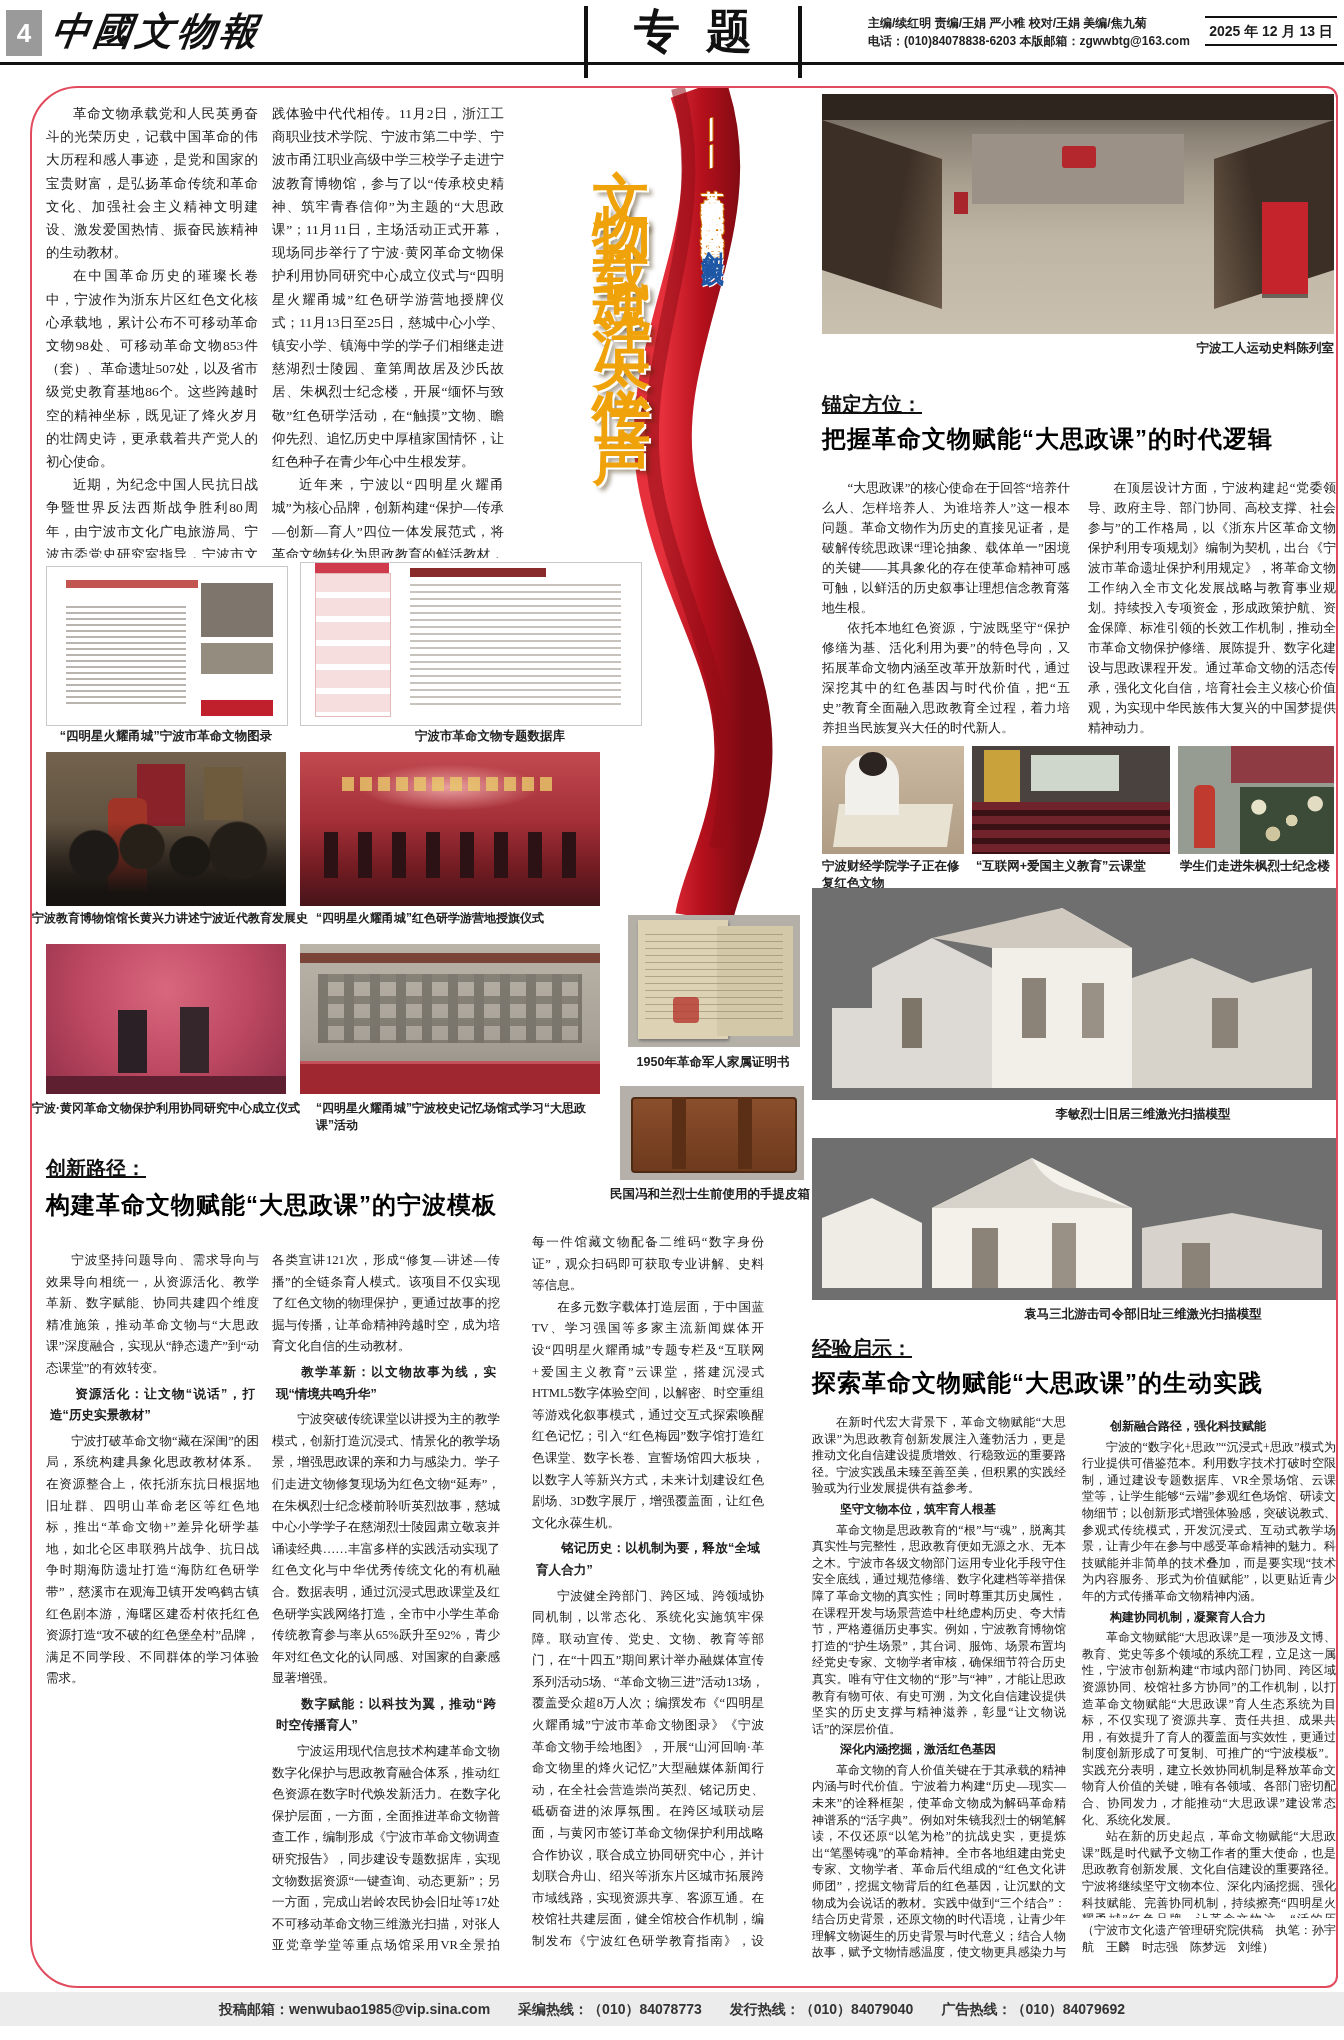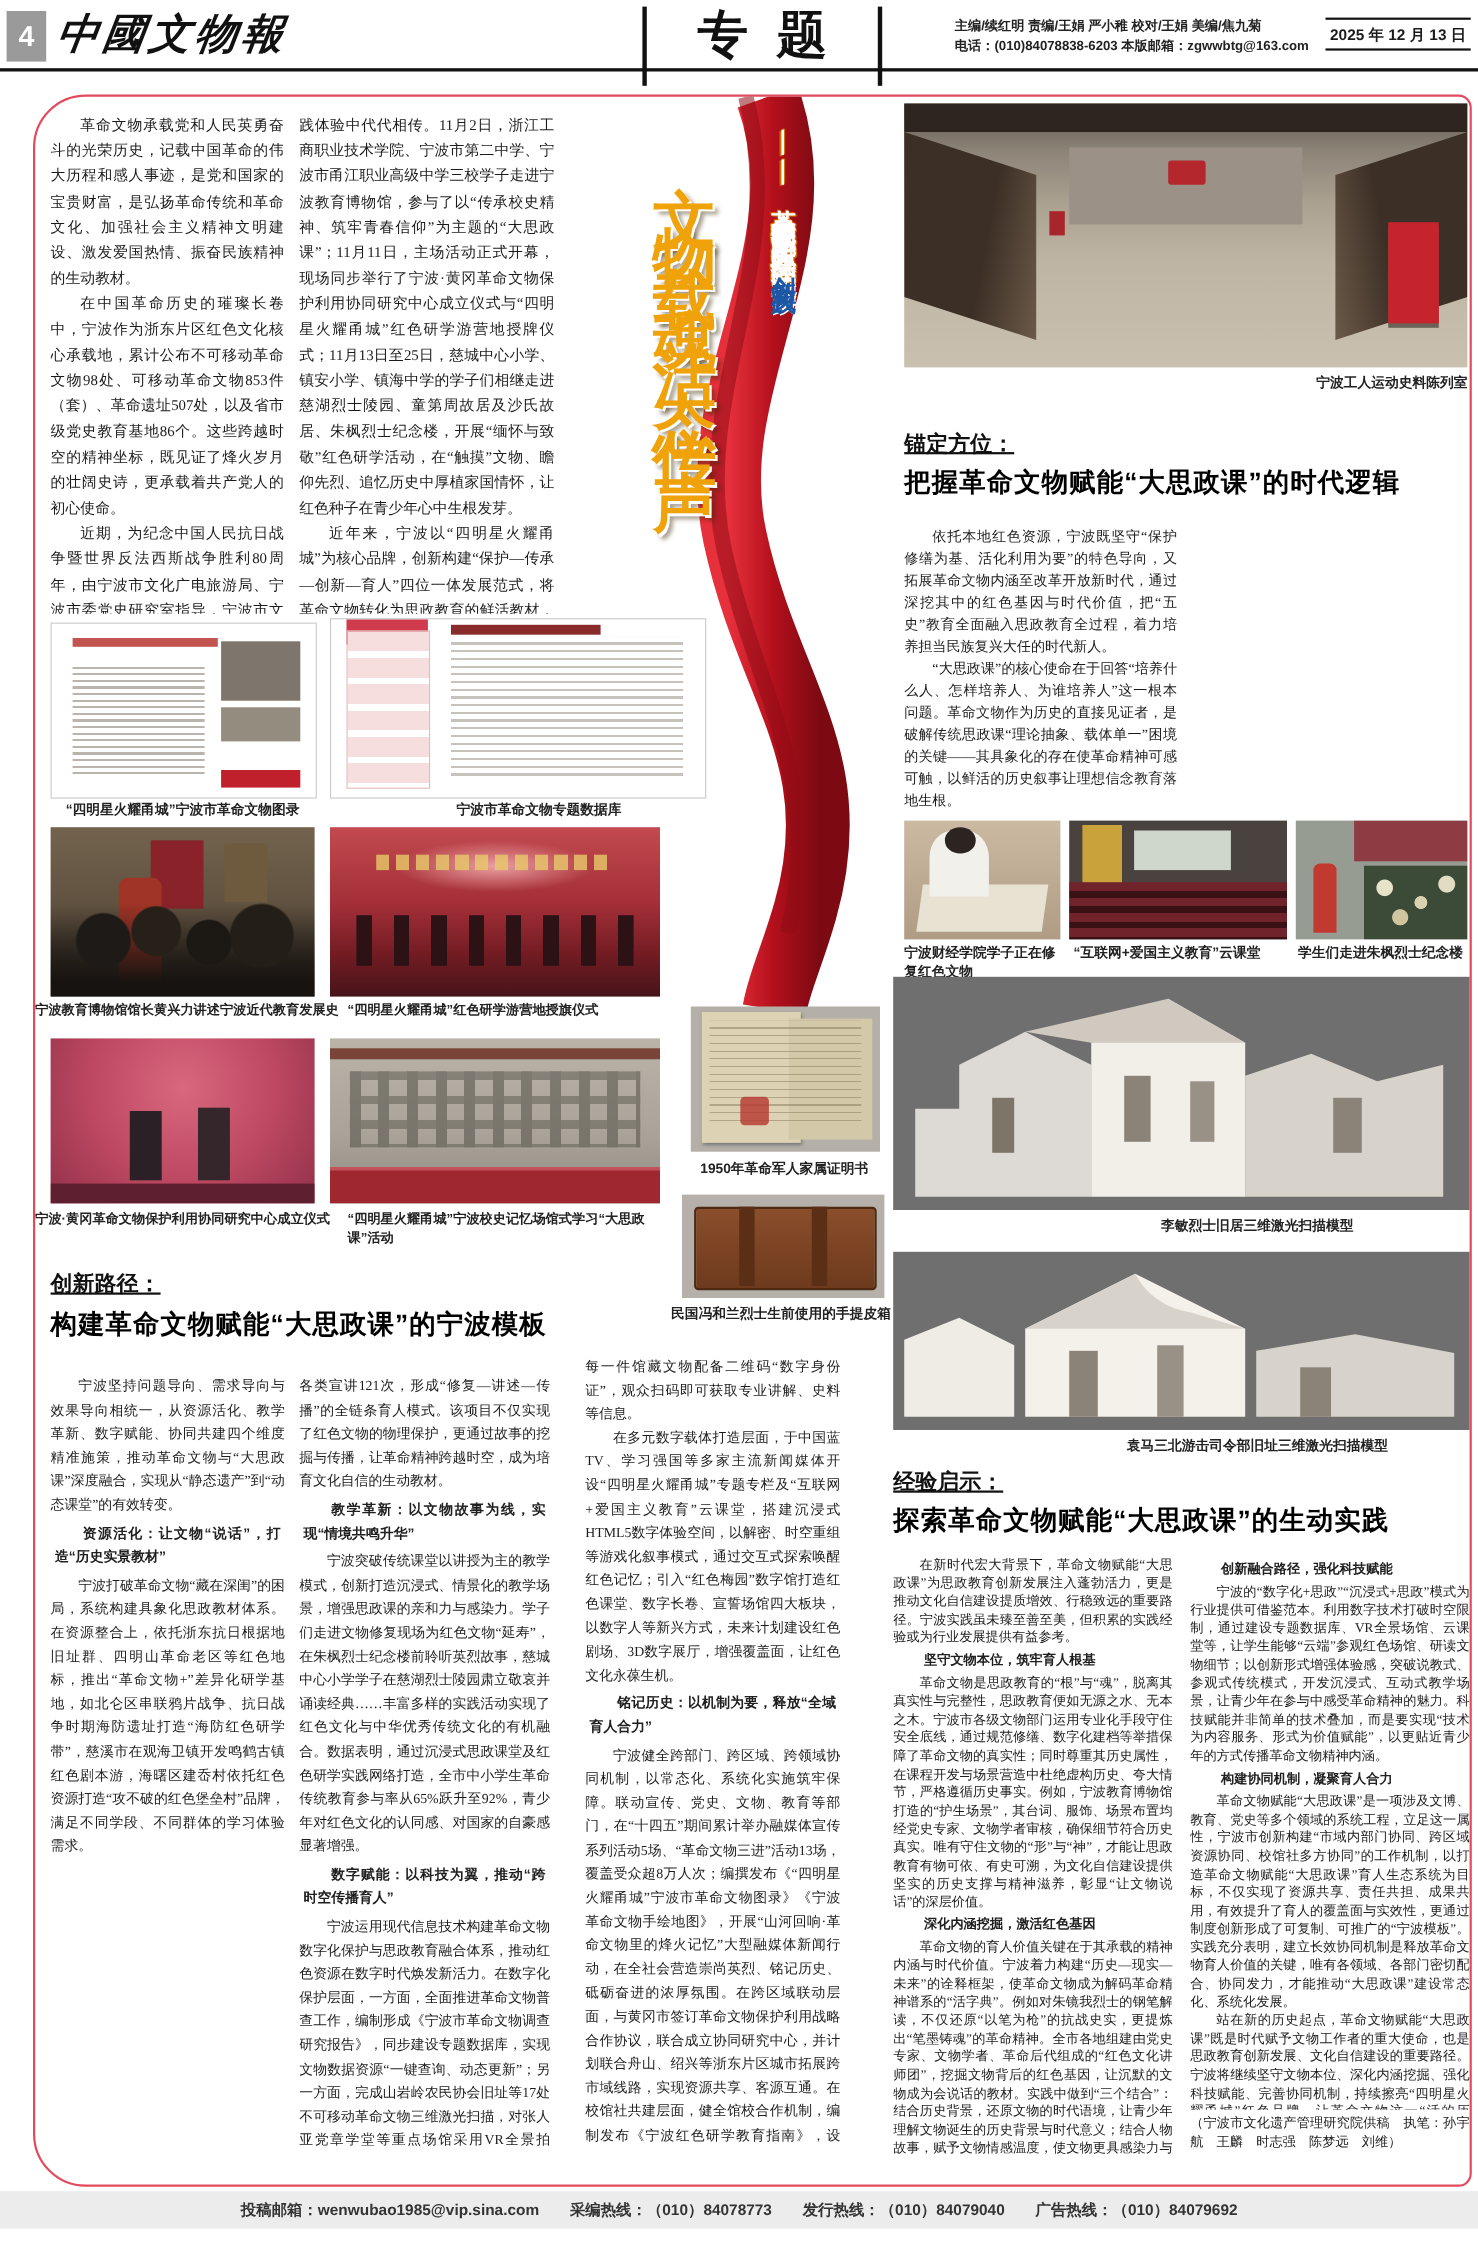--- a/index.html
+++ b/index.html
@@ -244,22 +244,25 @@
     <div class="wall"></div>
       <div class="emblem"></div>
       <div class="bin"></div>
       <div class="sign"></div>
   </div>
   <div class="cap right" style="left:1000px;top:340px;width:334px;">宁波工人运动史料陈列室</div>
 
   <div class="kicker" style="left:822px;top:392px;">锚定方位：</div>
   <div class="stitle" style="left:822px;top:424px;width:514px;">把握革命文物赋能“大思政课”的时代逻辑</div>
   <div class="col acol" style="left:822px;top:478px;width:248px;height:260px;">
+      <p>“大思政课”的核心使命在于回答“培养什么人、怎样培养人、为谁培养人”这一根本问题。革命文物作为历史的直接见证者，是破解传统思政课“理论抽象、载体单一”困境的关键——其具象化的存在使革命精神可感可触，以鲜活的历史叙事让理想信念教育落地生根。</p>
       <p>依托本地红色资源，宁波既坚守“保护修缮为基、活化利用为要”的特色导向，又拓展革命文物内涵至改革开放新时代，通过深挖其中的红色基因与时代价值，把“五史”教育全面融入思政教育全过程，着力培养担当民族复兴大任的时代新人。</p>
-      <p>“大思政课”的核心使命在于回答“培养什么人、怎样培养人、为谁培养人”这一根本问题。革命文物作为历史的直接见证者，是破解传统思政课“理论抽象、载体单一”困境的关键——其具象化的存在使革命精神可感可触，以鲜活的历史叙事让理想信念教育落地生根。</p>
+    </div>
+  <div class="col acol" style="left:1088px;top:478px;width:248px;height:260px;">
+      <p>在顶层设计方面，宁波构建起“党委领导、政府主导、部门协同、高校支撑、社会参与”的工作格局，以《浙东片区革命文物保护利用专项规划》编制为契机，出台《宁波市革命遗址保护利用规定》，将革命文物工作纳入全市文化发展战略与教育事业规划。持续投入专项资金，形成政策护航、资金保障、标准引领的长效工作机制，推动全市革命文物保护修缮、展陈提升、数字化建设与思政课程开发。通过革命文物的活态传承，强化文化自信，培育社会主义核心价值观，为实现中华民族伟大复兴的中国梦提供精神动力。</p>
     </div>
 
   <div class="ph repair" style="left:822px;top:746px;width:142px;height:108px;">
     <div class="tbl"></div>
       <div class="person"></div>
       <div class="hair"></div>
   </div>
   <div class="ph aud" style="left:972px;top:746px;width:198px;height:108px;">
     <div class="curt"></div>
       <div class="screen"></div>

